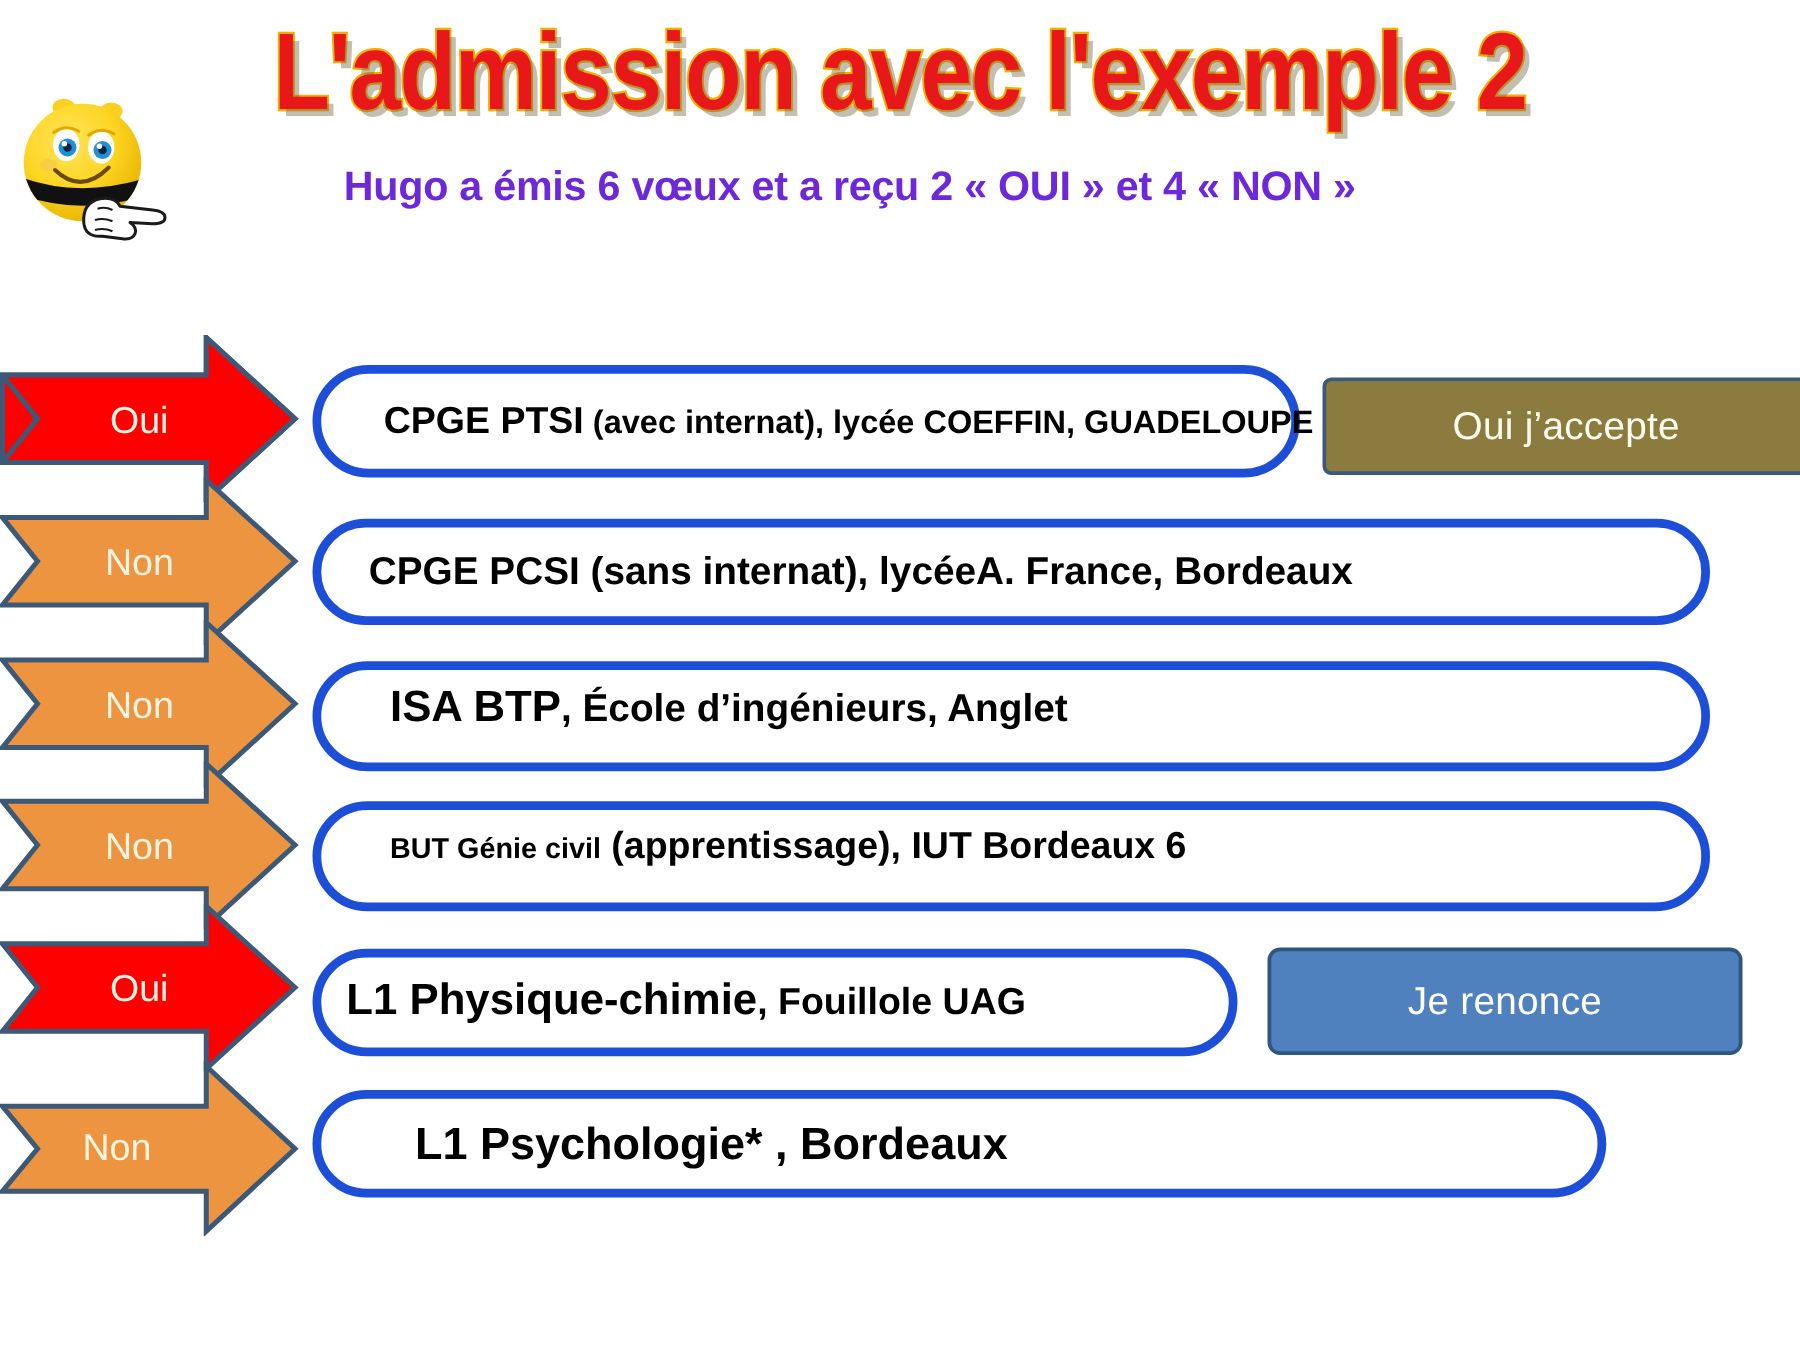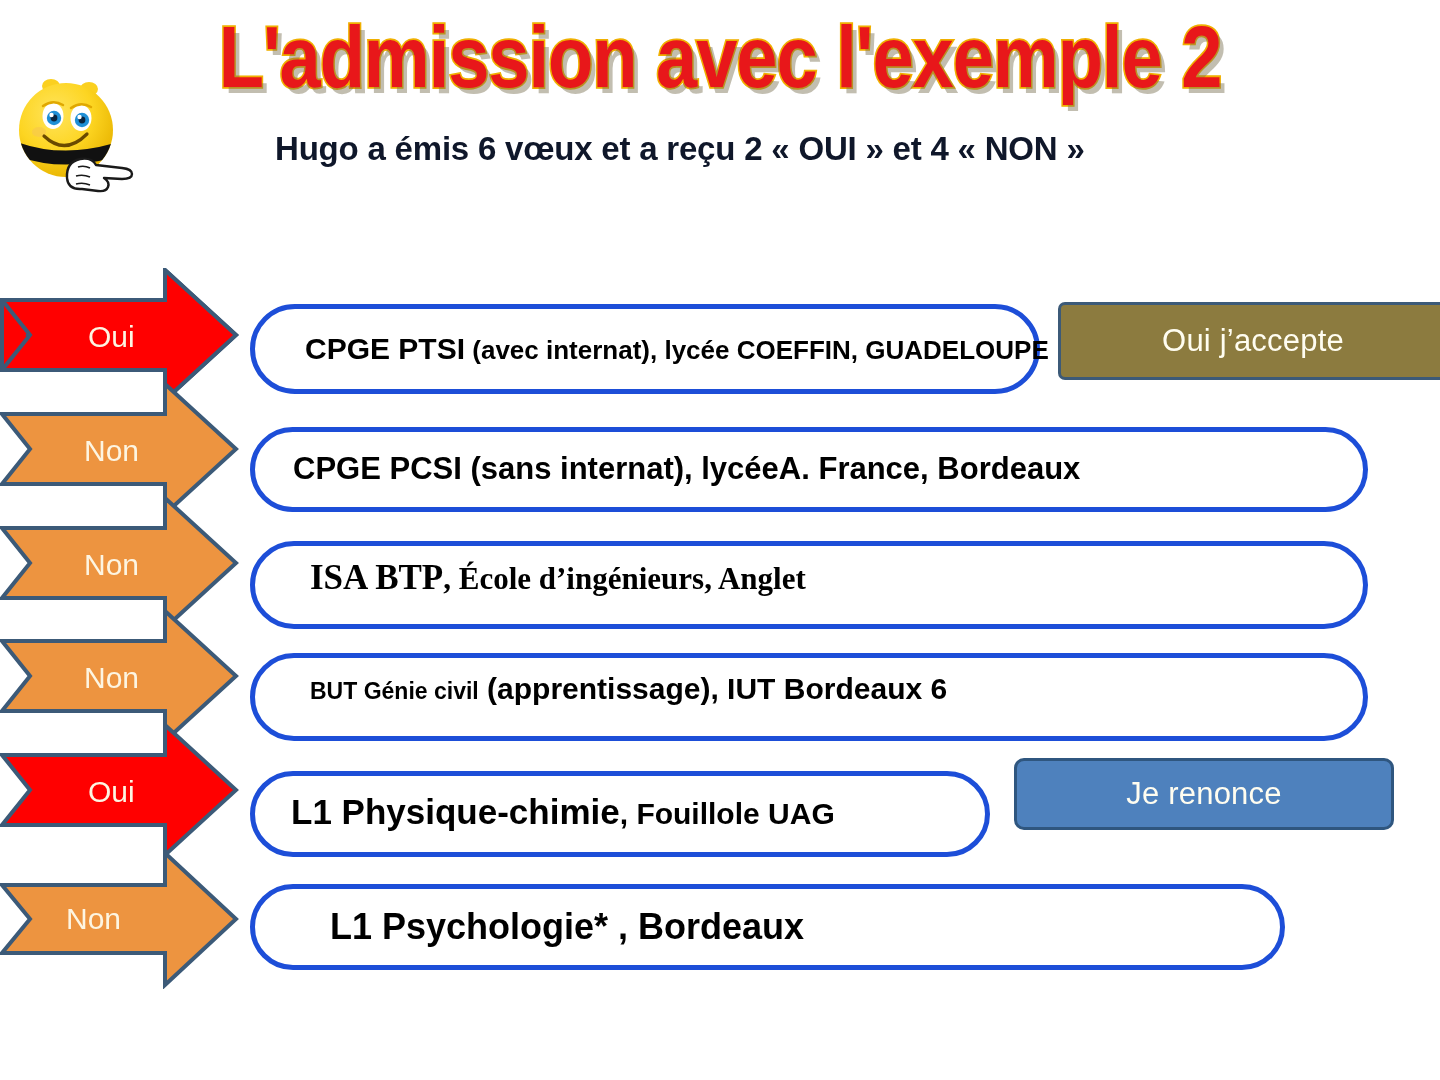--- a/index.html
+++ b/index.html
@@ -38,21 +38,21 @@
   }
 
   
   #subtitle {
     position: absolute;
     left: 275px;
     top: 130px;
     width: 960px;
     font-size: 33px;
     font-weight: bold;
-    color: #0f172a;
+    color: #6d28d9;
     letter-spacing: -0.2px;
     white-space: nowrap;
   }
 
   
   #smiley {
     position: absolute;
     left: 4px;
     top: 66px;
     width: 150px;
@@ -71,26 +71,25 @@
     font-size: 30px;
     font-weight: normal;
     white-space: nowrap;
     pointer-events: none;
   }
 
   
   .option-box {
     position: absolute;
     background: #ffffff;
-    border: 5px solid #1d4ed8;
+    border: 7px solid #1d4ed8;
     border-radius: 48px;
     box-sizing: border-box;
     display: flex;
     align-items: center;
-    margin-top: 12px;
   }
   .option-text {
     padding-left: 44px;
     color: #000000;
     white-space: nowrap;
     line-height: 1.05;
   }
   .opt-main  { font-weight: bold; }
   .opt-sub   { font-weight: bold; }
 
@@ -220,42 +219,42 @@
   </div>
 </div>
 
 <div class="option-box" style="left:250px; top:415px; width:1118px; height:85px;">
   <div class="option-text" style="padding-left:38px;text-align:right;">
     <span class="opt-main" style="font-size:31px;">CPGE PCSI (sans internat), lycéeA. France, Bordeaux</span><span class="opt-sub" style="font-size:31px;"></span>
   </div>
 </div>
 
 <div class="option-box" style="left:250px; top:529px; width:1118px; height:88px;">
-  <div class="option-text" style="padding-left:55px; transform:translateY(-7px);font-family:Liberation Serif, serif;">
+  <div class="option-text" style="padding-left:55px; transform:translateY(-7px);">
     <span class="opt-main" style="font-size:35px;">ISA BTP</span><span class="opt-sub" style="font-size:31px;">, École d’ingénieurs, Anglet</span>
   </div>
 </div>
 
 <div class="option-box" style="left:250px; top:641px; width:1118px; height:88px;">
   <div class="option-text" style="padding-left:55px; transform:translateY(-8px);">
     <span class="opt-main" style="font-size:23px;">BUT Génie civil</span><span class="opt-sub" style="font-size:30px;"> (apprentissage), IUT Bordeaux 6</span>
   </div>
 </div>
 
 <div class="option-box" style="left:250px; top:759px; width:740px; height:86px;">
-  <div class="option-text" style="padding-left:36px; transform:translateY(-2px);">
+  <div class="option-text" style="padding-left:20px; transform:translateY(-2px);">
     <span class="opt-main" style="font-size:35px;">L1 Physique-chimie</span><span class="opt-sub" style="font-size:30px;">, Fouillole UAG</span>
   </div>
 </div>
 
 <div class="option-box" style="left:250px; top:872px; width:1035px; height:86px;">
   <div class="option-text" style="padding-left:75px;">
     <span class="opt-main" style="font-size:36px;">L1 Psychologie* , Bordeaux</span><span class="opt-sub" style="font-size:36px;"></span>
   </div>
 </div>
 
 <div class="action-btn" id="btn-accept" style="left:1058px; top:302px; width:390px; height:78px;">
   <span>Oui j’accepte</span>
 </div>
 
-<div class="action-btn" id="btn-decline" style="left:1014px; top:758px; width:380px; height:72px;">
+<div class="action-btn" id="btn-decline" style="left:1014px; top:758px; width:380px; height:86px;">
   <span>Je renonce</span>
 </div>
 
 </body></html>

